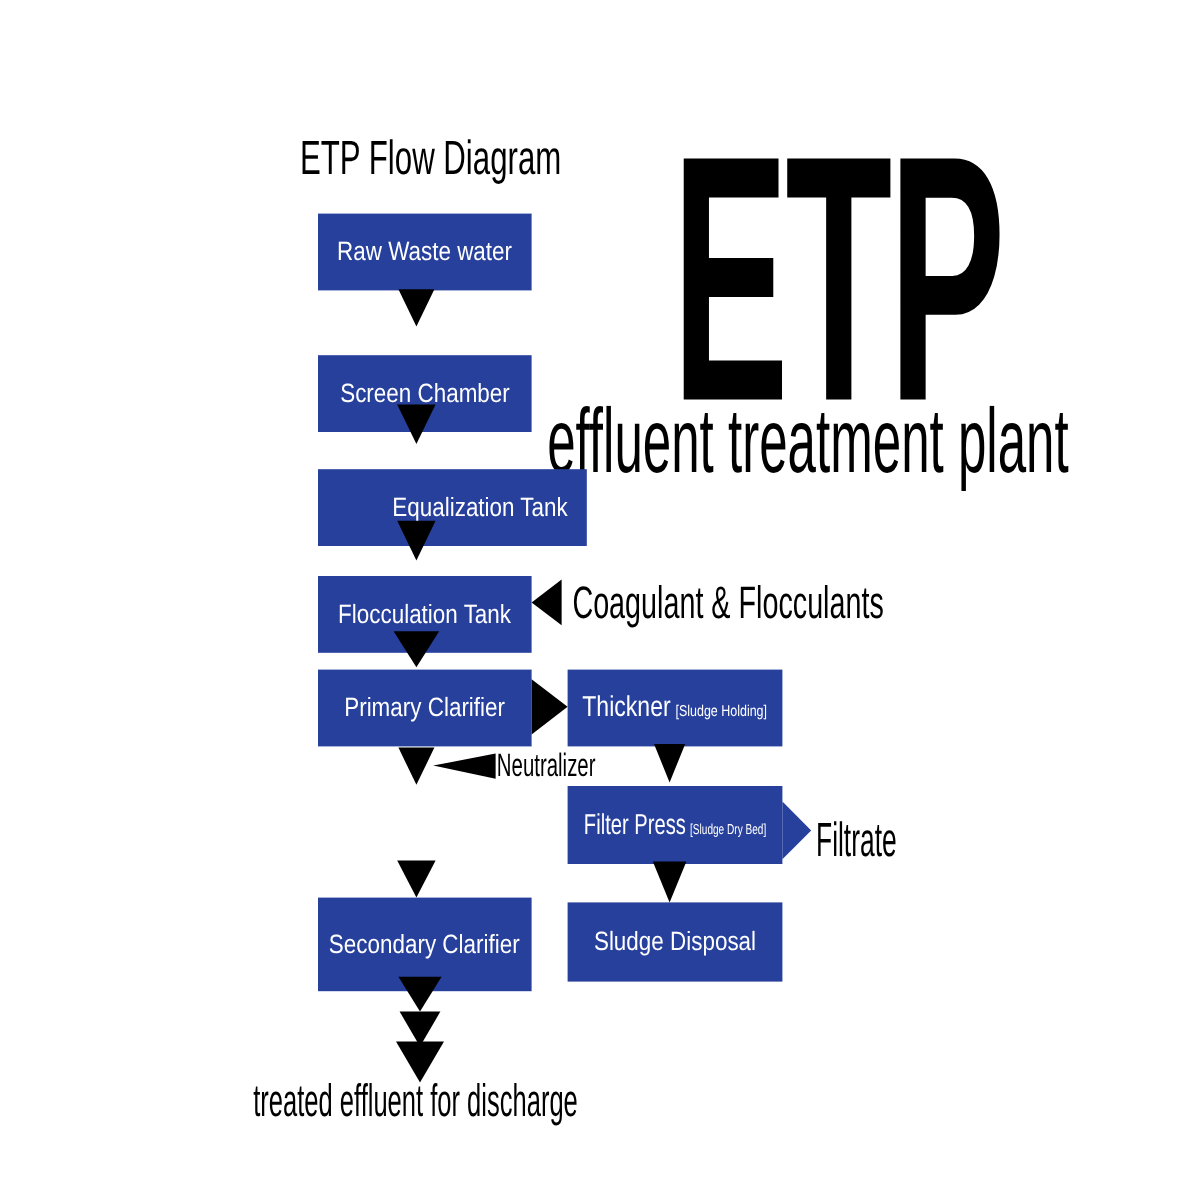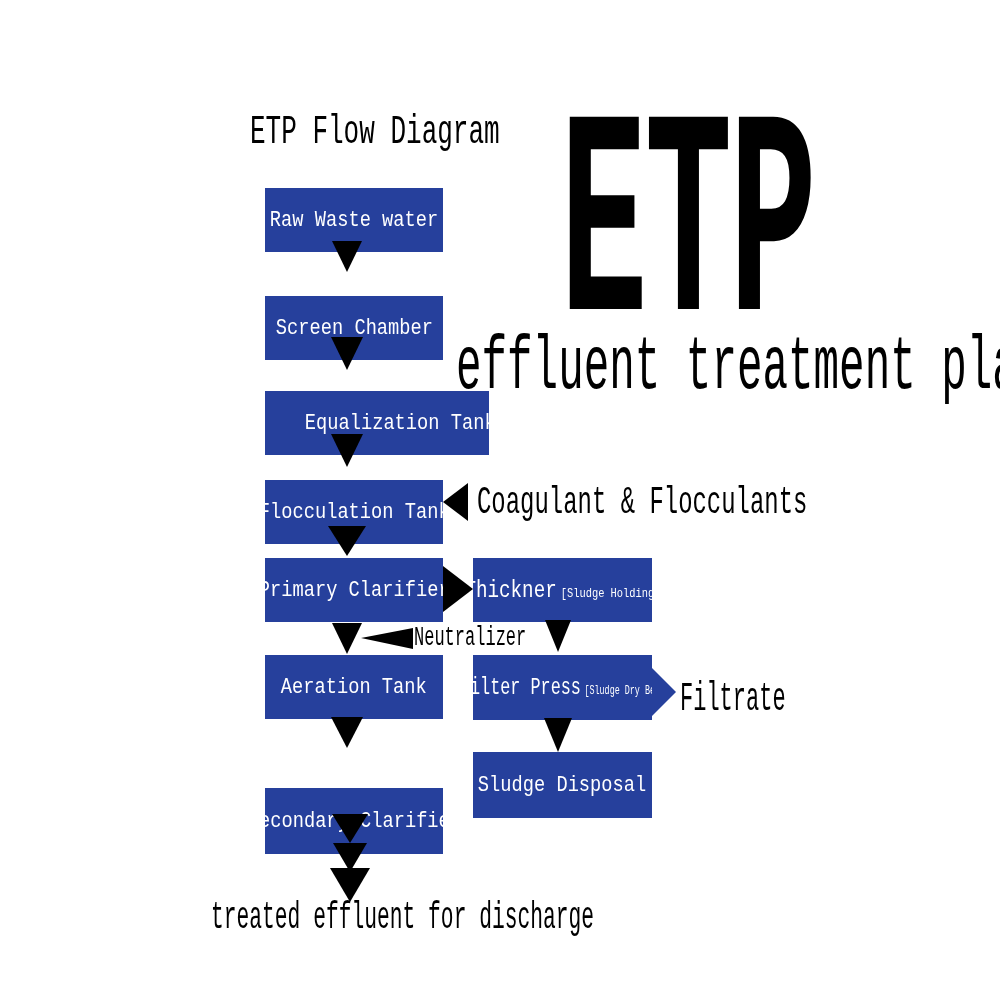--- a/index.html
+++ b/index.html
@@ -1,18 +1,18 @@
 <!DOCTYPE html>
 <html style="--blue: #26409c; --ink: #000000;"><head>
 <meta charset="utf-8">
 <style>
   html,body{margin:0;padding:0;background:#fff;}
   #canvas{
     position:relative;width:1000px;height:1000px;background:#fff;overflow:hidden;
-    font-family:Liberation Mono, monospace;color:var(--ink,#000);
+    font-family:Liberation Sans, sans-serif;color:var(--ink,#000);
   }
   .tri{position:absolute;width:0;height:0;}
   
   .title{
     position:absolute;left:250px;top:110px;font-size:40px;font-weight:400;
     white-space:nowrap;transform:scaleX(0.65);transform-origin:0 0;letter-spacing:0;
   }
   .etp-big{
     position:absolute;left:560px;top:86px;font-size:292px;font-weight:700;line-height:1;
     white-space:nowrap;transform:scaleX(0.5);transform-origin:0 0;letter-spacing:-6px;
@@ -41,39 +41,36 @@
 </style>
 </head>
 <body>
 
 <div id="canvas">
 
   <div class="title">ETP Flow Diagram</div>
   <div class="etp-big">ETP</div>
   <div class="etp-sub">effluent treatment plant</div>
 
-  <div class="box main" style="top:188px;align-items:center;">
+  <div class="box main" style="top:178px;align-items:center;">
     <span class="bl">Raw Waste water</span>
   </div>
   <div class="box main" style="top:274px;margin-top:22px;">
     <span class="bl">Screen Chamber</span>
   </div>
   <div class="box main" style="top:391px;padding-left:46px;">
     <span class="bl">Equalization Tank</span>
   </div>
   <div class="box main" style="top:468px;margin-top:12px;">
     <span class="bl">Flocculation Tank</span>
   </div>
   <div class="box main" style="top:558px;">
     <span class="bl">Primary Clarifier</span>
   </div>
-  <div class="box main" style="top:655px;">
-    <span class="bl">Aeration Tank</span>
-  </div>
-  <div class="box main" style="top:748px;height:66px;margin-top:40px;">
+  <div class="box main" style="top:748px;height:78px;">
     <span class="bl">Secondary Clarifier</span>
   </div>
 
   <div class="box side" style="top:558px;height:64px;">
     <span class="side-inner" style="transform:scaleX(0.8);">
       <span class="side-main">Thickner</span>
       <span class="side-note">[Sludge Holding]</span>
     </span>
   </div>
   <div class="box side" style="top:655px;height:65px;justify-content:center;">

